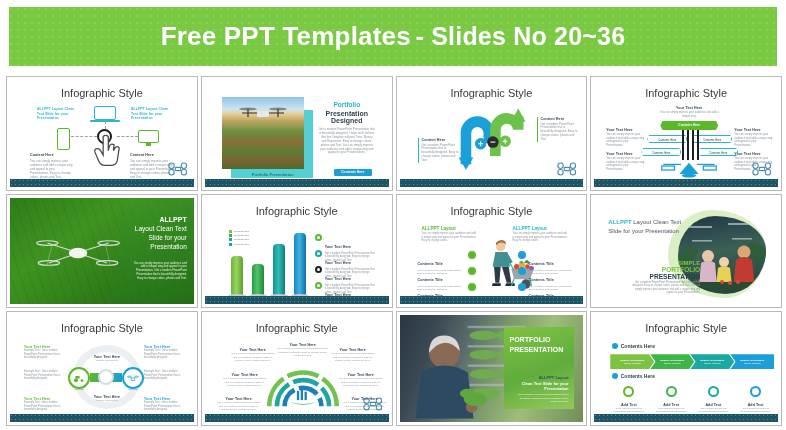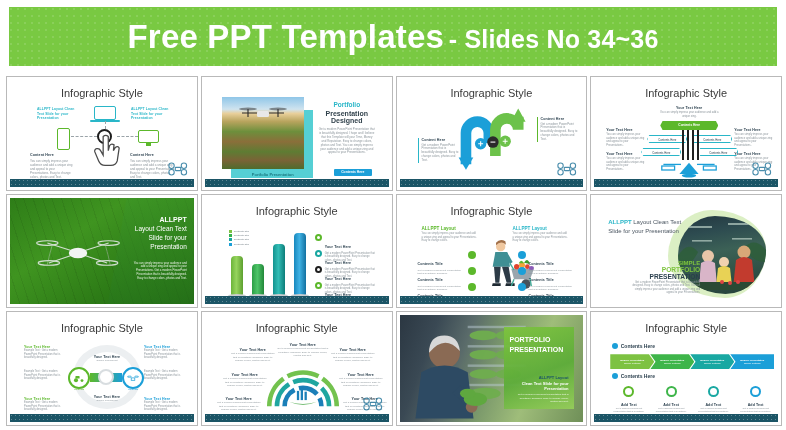--- a/index.html
+++ b/index.html
@@ -15,21 +15,21 @@
   .banner {
     position: absolute; left: 9px; top: 7px;
     width: 768px; height: 59px;
     background-color: #79c942;
     background-image:
       radial-gradient(circle at 2px 2px, rgba(255,255,255,.13) 1px, transparent 1.2px);
     background-size: 7px 7px;
     display: flex; align-items: center; justify-content: center;
   }
   .banner-text { color: #ffffff; white-space: nowrap; letter-spacing: .2px; }
-  .banner-main { font-size: 33px; font-weight: bold; }
+  .banner-main { font-size: 26px; font-weight: bold; }
   .banner-sub  { font-size: 25px; font-weight: bold; }
 
   
   .grid {
     position: absolute; left: 6px; top: 76px;
     width: 776px; height: 350px;
     display: grid;
     grid-template-columns: repeat(4, 1fr);
     grid-template-rows: repeat(3, 1fr);
     gap: 3px;
@@ -110,21 +110,21 @@
   .dot-num { border-radius: 50%; display: inline-block; }
 </style>
 </head>
 <body>
 
 <div class="page">
 
   <div class="banner">
     <span class="banner-text">
       <span class="banner-main">Free PPT Templates</span>
-      <span class="banner-sub">- Slides No 34~36</span>
+      <span class="banner-sub">- Slides No 20~36</span>
     </span>
   </div>
 
   <div class="grid">
 
     <div class="slide">
       <div class="canvas">
         <div class="title">Infographic Style</div>
 
         <div class="dev" style="left:84px;top:26px;width:22px;height:14px;"></div>

